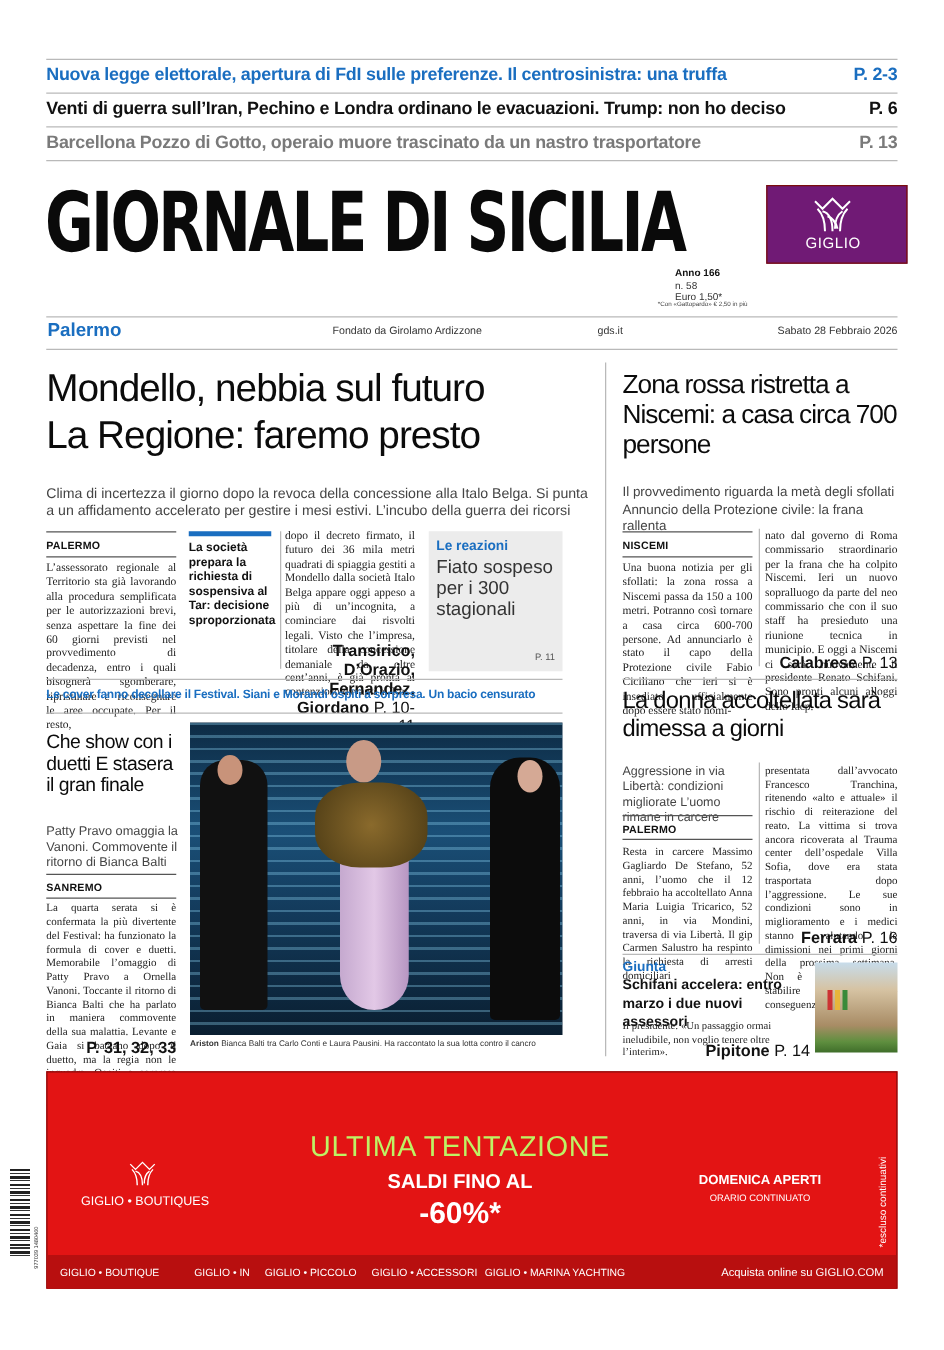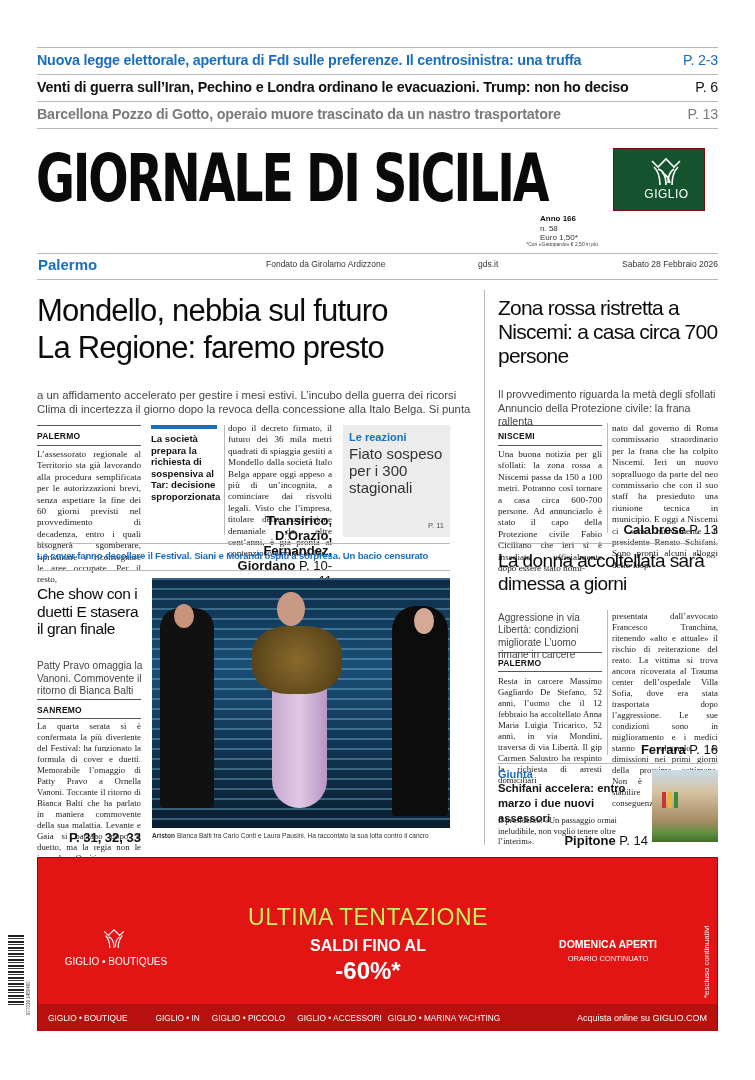--- a/index.html
+++ b/index.html
@@ -1,23 +1,23 @@
 <!DOCTYPE html>
 <html><head>
 <meta charset="utf-8">
 <style>
 *{box-sizing:border-box;margin:0;padding:0}
 body{width:755px;height:1080px;background:#fff;position:relative;overflow:hidden;font-family:"Liberation Sans",sans-serif;color:#111}
 .abs{position:absolute}
 .hr{position:absolute;height:1px;background:#b9b9b9}
 .vr{position:absolute;width:1px;background:#b9b9b9}
 .teaser{position:absolute;left:37px;width:681px;font-weight:bold;font-size:14.3px;letter-spacing:-0.2px;display:flex;justify-content:space-between;white-space:nowrap}
-.teaser .pg{font-weight:normal}
+.teaser .pg{font-weight:bold}
 .masthead{position:absolute;left:36px;top:140px;width:560px;height:78px;font-family:"DejaVu Sans",sans-serif;font-weight:bold;font-size:66px;line-height:78px;letter-spacing:-3px;transform:scaleX(0.72);transform-origin:left top;white-space:nowrap;color:#0a0a0a}
-.logo-box{position:absolute;left:613px;top:148px;width:92px;height:63px;background:#14532d;border:1px solid #7a0d0d}
+.logo-box{position:absolute;left:613px;top:148px;width:113px;height:63px;background:#701a75;border:1px solid #7a0d0d}
 .body-text{font-family:"Liberation Serif",serif;font-size:9.2px;line-height:11.4px;text-align:justify;color:#222}
 .kicker{font-weight:bold;font-size:8.5px;letter-spacing:0.2px}
 .h1{font-weight:normal;letter-spacing:-0.8px;color:#0b0b0b}
 .sub{font-size:12.8px;line-height:15.3px;color:#444}
 .blue{color:#1a6ec0}
 .byline{font-size:13px;text-align:right;font-weight:bold}
 .byline .p{font-weight:normal}
 </style>
 </head>
 <body>
@@ -67,22 +67,22 @@
 <div class="abs" style="left:560px;top:259px;width:158px;text-align:right;font-size:8.5px;color:#333">Sabato 28 Febbraio 2026</div>
 <div class="hr" style="left:37px;top:279px;width:681px"></div>
 
 <div class="vr" style="left:484px;top:290px;height:555px"></div>
 
 <div class="abs h1" style="left:37px;top:292px;width:440px;font-size:31px;line-height:37px">
   <div>Mondello, nebbia sul futuro</div>
   <div>La Regione: faremo presto</div>
 </div>
 <div class="abs sub" style="left:37px;top:388px;width:440px;font-size:11.3px;line-height:14px">
+  <div>Clima di incertezza il giorno dopo la revoca della concessione alla Italo Belga. Si punta</div>
   <div>a un affidamento accelerato per gestire i mesi estivi. L’incubo della guerra dei ricorsi</div>
-  <div>Clima di incertezza il giorno dopo la revoca della concessione alla Italo Belga. Si punta</div>
 </div>
 <div class="hr" style="left:37px;top:425px;width:104px;background:#555"></div>
 <div class="abs kicker" style="left:37px;top:431px">PALERMO</div>
 <div class="hr" style="left:37px;top:445px;width:104px;background:#555"></div>
 <div class="abs body-text" style="left:37px;top:449px;width:104px">L’assessorato regionale al Territorio sta già lavorando alla procedura semplificata per le autorizzazioni brevi, senza aspettare la fine dei 60 giorni previsti nel provvedimento di decadenza, entro i quali bisognerà sgomberare, ripristinare e riconsegnare le aree occupate. Per il resto,</div>
 <div class="abs" style="left:151px;top:425px;width:66px;height:4px;background:#1a6ec0"></div>
 <div class="abs" style="left:151px;top:433px;width:70px;font-weight:bold;font-size:9.6px;line-height:11.5px;color:#111">La società prepara la richiesta di sospensiva al Tar: decisione sproporzionata</div>
 <div class="vr" style="left:224px;top:425px;height:110px"></div>
 <div class="abs body-text" style="left:228px;top:423px;width:104px">dopo il decreto firmato, il futuro dei 36 mila metri quadrati di spiaggia gestiti a Mondello dalla società Italo Belga appare oggi appeso a più di un’incognita, a cominciare dai risvolti legali. Visto che l’impresa, titolare della concessione demaniale da oltre cent’anni, è già pronta al contenzioso davanti al Tar.</div>
 <div class="abs byline" style="left:228px;top:513px;width:104px">

